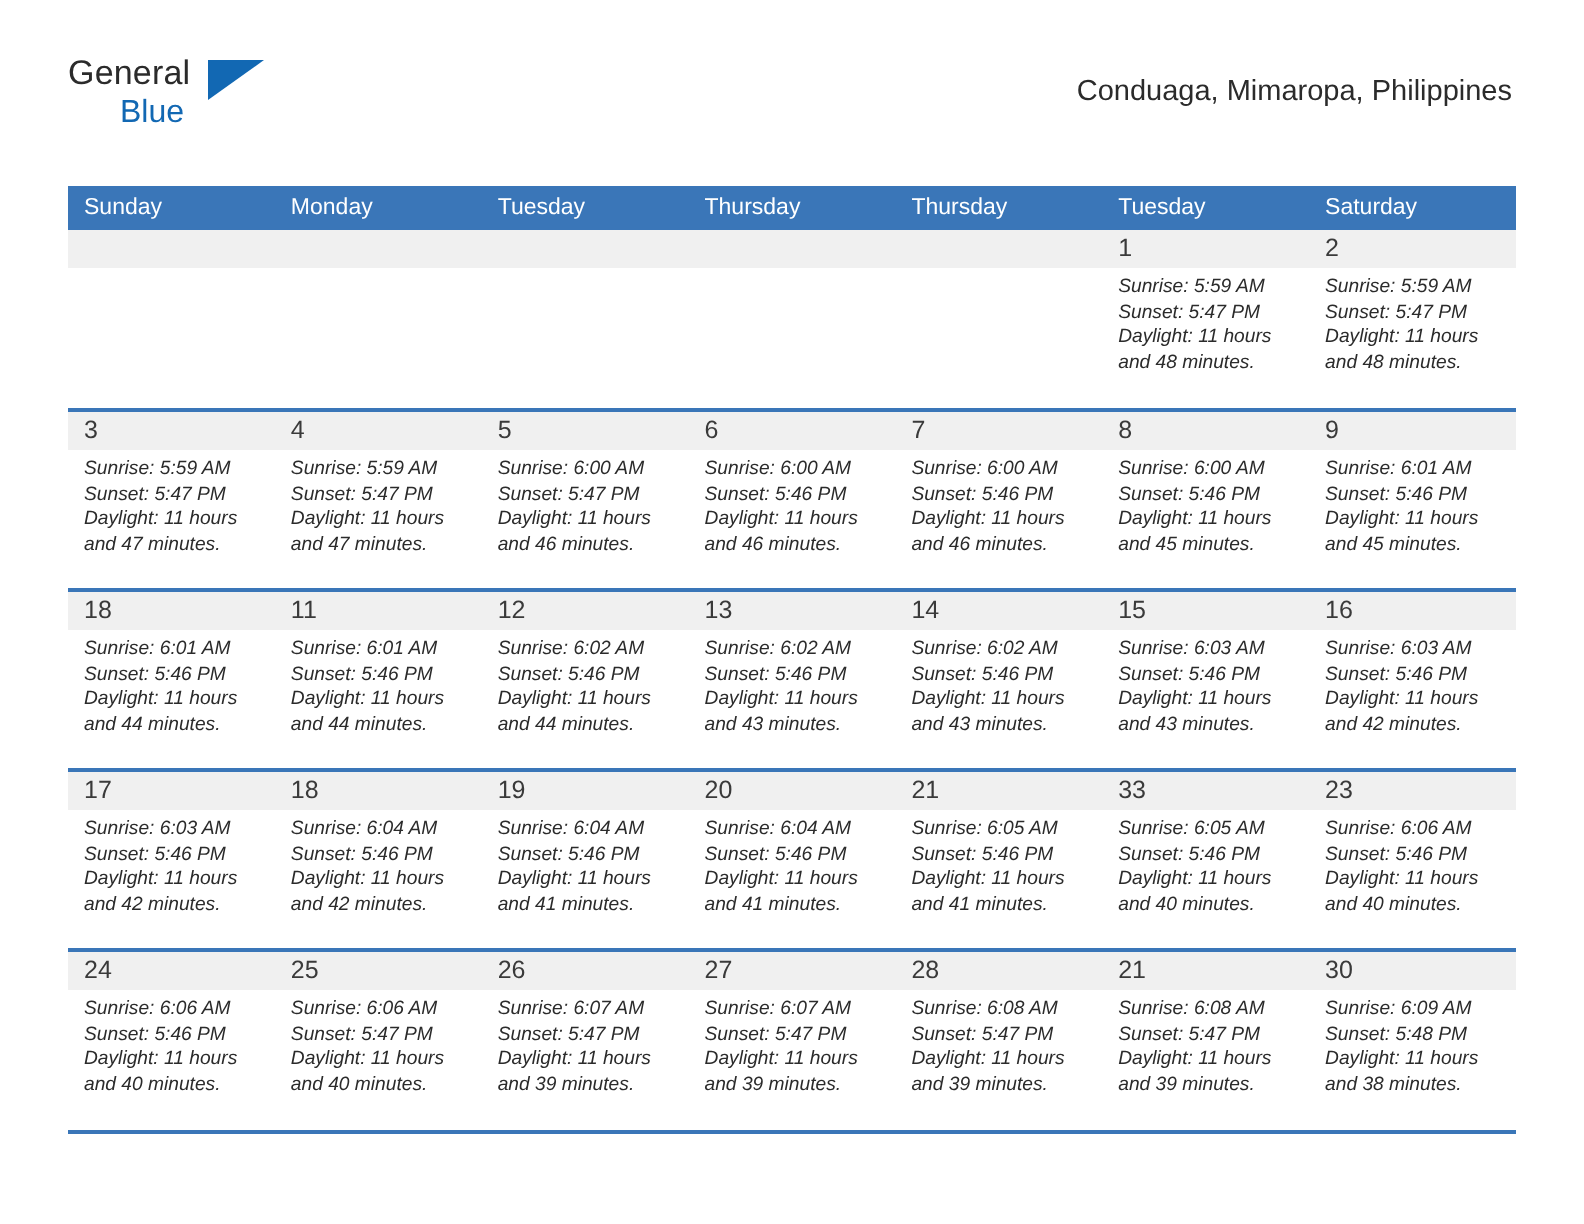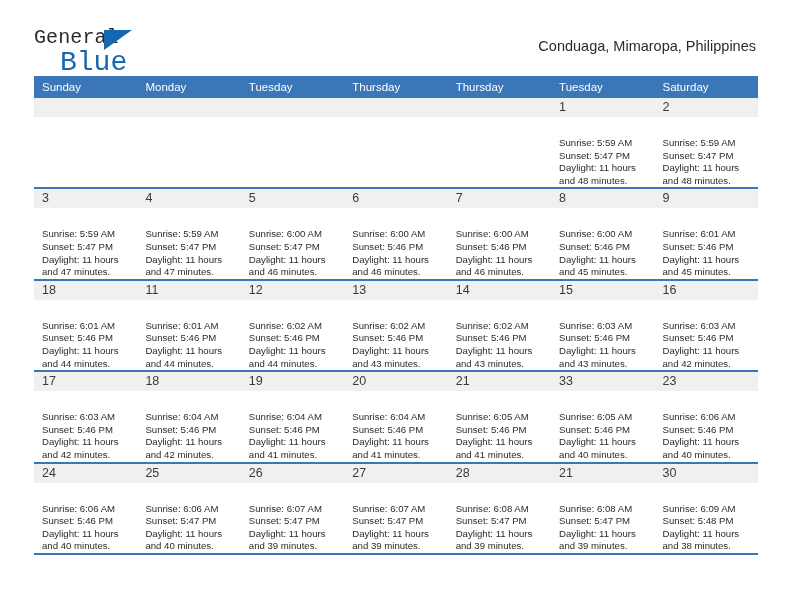--- a/index.html
+++ b/index.html
@@ -34,41 +34,41 @@
   .logo {
     position: relative;
     width: 120px;
     height: 48px;
     line-height: 1;
   }
   .logo-general {
     position: absolute;
     left: 0;
     top: 2px;
-    font-size: 20px;
+    font-size: 17px;
     letter-spacing: .1px;
     color: #2b2b2b;
-    font-family: Liberation Mono, monospace;
+    font-family: Liberation Sans, sans-serif;
   }
   .logo-tri {
     position: absolute;
     left: 70px;
     top: 4px;
     width: 0;
     height: 0;
     border-left: 28px solid #1268b3;
     border-bottom: 20px solid transparent;
   }
   .logo-blue {
     position: absolute;
     left: 26px;
     top: 23px;
-    font-size: 28px;
+    font-size: 16px;
     color: #1268b3;
-    font-family: Liberation Mono, monospace;
+    font-family: Liberation Sans, sans-serif;
   }
   .titles {
     text-align: right;
     padding-right: 2px;
   }
   .cal-title {
     font-size: 27px;
     font-weight: normal;
     color: #2b2b2b;
     line-height: 30px;
@@ -79,21 +79,21 @@
     color: #2b2b2b;
     line-height: 20px;
     margin-top: 10px;
     white-space: nowrap;
     text-align: right;
   }
 
   
   .calendar {
     width: 724px;
-    margin-top: 2px;
+    margin-top: 19px;
     border-collapse: collapse;
     table-layout: fixed;
   }
   .calendar th {
     background: #3a76b8;
     color: #ffffff;
     font-size: 11.5px;
     font-weight: normal;
     text-align: left;
     padding: 5px 0 5px 8px;
@@ -119,24 +119,25 @@
     line-height: 19px;
     font-size: 12.5px;
     color: #3a3a3a;
     padding-left: 8px;
     box-sizing: border-box;
   }
   td.empty .daynum {
     background: #f0f0f0;
   }
   .info {
-    padding: 20px 8px 0 8px;
+    padding: 4px 8px 0 8px;
     font-size: 9.6px;
     line-height: 12.6px;
     color: #2b2b2b;
+    font-style: italic;
   }
   .info div {
     white-space: nowrap;
   }
   .bottomline {
     width: 724px;
     height: 2px;
     background: #3a76b8;
   }
 </style>

